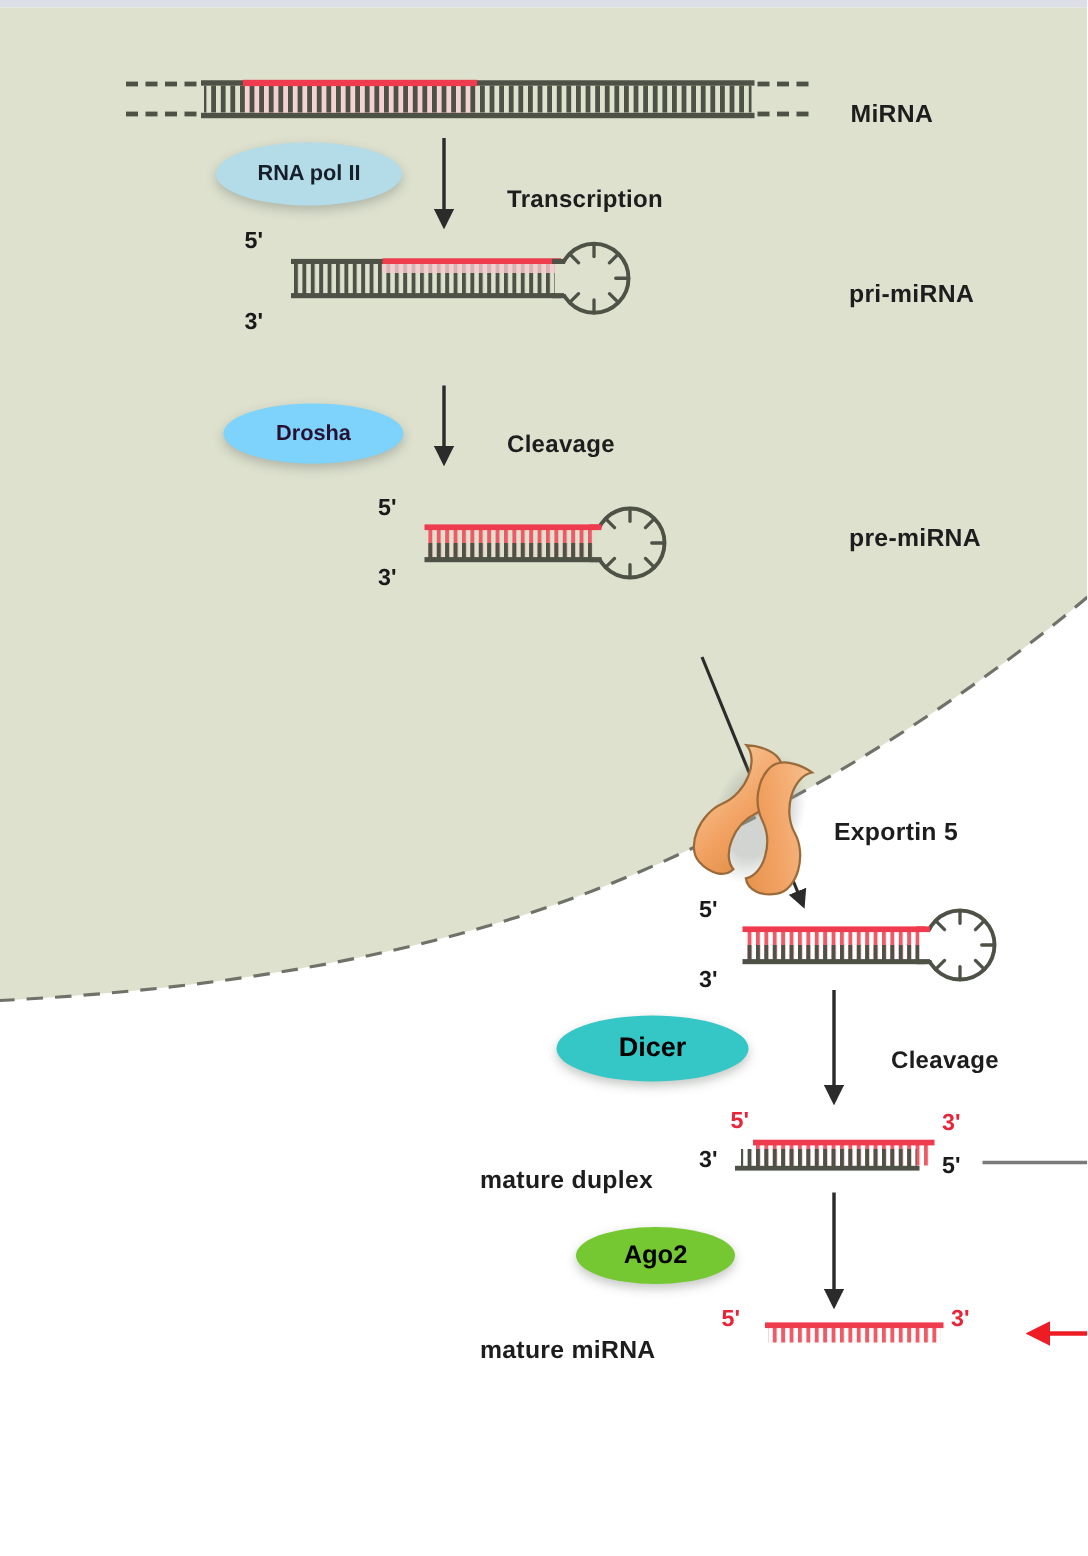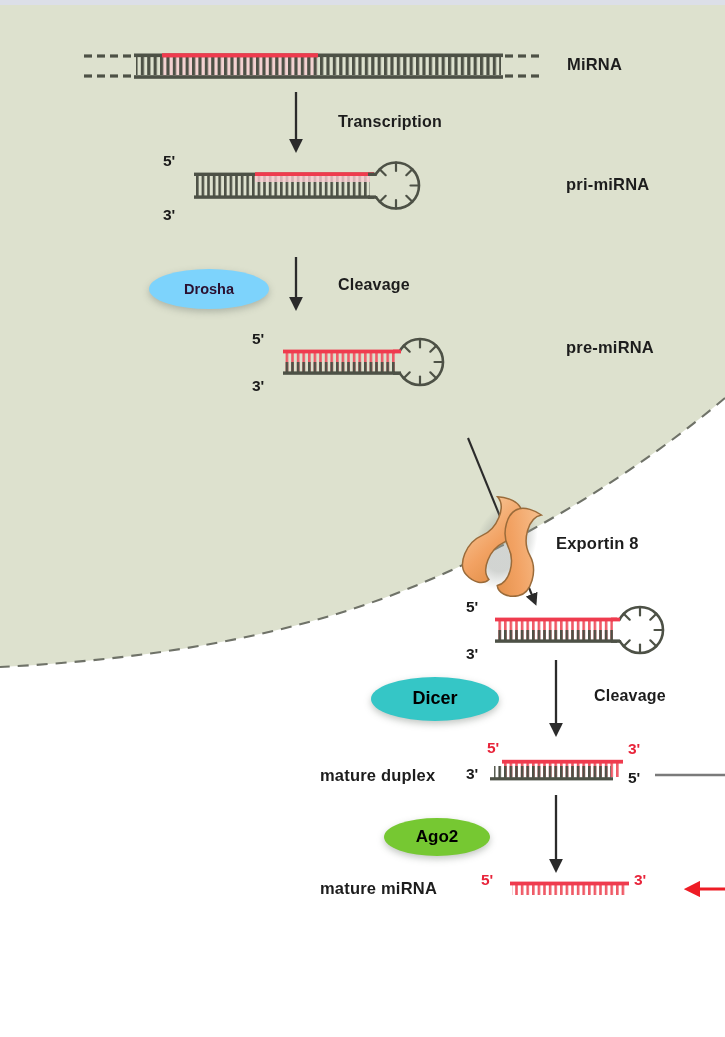--- a/index.html
+++ b/index.html
@@ -22,20 +22,21 @@
   
   #nucleus-svg{position:absolute;left:0;top:0;width:725px;height:1037px;}
   #diagram-svg{position:absolute;left:0;top:0;width:725px;height:1037px;}
 
   .lbl{
     position:absolute;
     font-weight:bold;
     color:#1d1d1d;
     white-space:nowrap;
     letter-spacing:.2px;
+    margin-top:12px;
   }
   .lbl-big{font-size:16.5px;}
   .lbl-proc{font-size:16px;}
   .prime{
     position:absolute;
     font-weight:bold;
     font-size:15.5px;
     color:#1a1a1a;
     white-space:nowrap;
   }
@@ -239,21 +240,21 @@
   <div class="lbl lbl-big" style="left:567px;top:55px;">MiRNA</div>
 
   <div class="lbl lbl-proc" style="left:338px;top:113px;">Transcription</div>
 
   <div class="lbl lbl-big" style="left:566px;top:175px;">pri-miRNA</div>
 
   <div class="lbl lbl-proc" style="left:338px;top:276px;">Cleavage</div>
 
   <div class="lbl lbl-big" style="left:566px;top:338px;">pre-miRNA</div>
 
-  <div class="lbl lbl-big" style="left:556px;top:534px;">Exportin 8</div>
+  <div class="lbl lbl-big" style="left:556px;top:534px;">Exportin 5</div>
 
   <div class="lbl lbl-proc" style="left:594px;top:687px;">Cleavage</div>
 
   <div class="lbl lbl-big" style="left:320px;top:766px;">mature duplex</div>
 
   <div class="lbl lbl-big" style="left:320px;top:879px;">mature miRNA</div>
 
   <div class="prime" style="left:163px;top:152px;">5'</div>
   <div class="prime" style="left:163px;top:206px;">3'</div>
 
@@ -264,20 +265,23 @@
   <div class="prime" style="left:466px;top:645px;">3'</div>
 
   <div class="prime prime-red" style="left:487px;top:739px;">5'</div>
   <div class="prime prime-red" style="left:628px;top:740px;">3'</div>
   <div class="prime" style="left:466px;top:765px;">3'</div>
   <div class="prime" style="left:628px;top:769px;">5'</div>
 
   <div class="prime prime-red" style="left:481px;top:871px;">5'</div>
   <div class="prime prime-red" style="left:634px;top:871px;">3'</div>
 
+  <div class="protein" id="p-rnapol" style="left: 144px; top: 95px; width: 124px; height: 42px; font-size: 14.5px; background: rgb(180, 219, 232); color: rgb(22, 32, 43); box-shadow: rgba(120, 128, 120, 0.45) 0px 3px 7px;">
+    <span>RNA pol II</span>
+  </div>
 
   <div class="protein" id="p-drosha" style="left: 149px; top: 269px; width: 120px; height: 40px; font-size: 14.5px; background: #7dd3fc; color: rgb(42, 16, 48); box-shadow: rgba(120, 128, 120, 0.45) 0px 3px 7px; justify-content: center;">
     <span>Drosha</span>
   </div>
 
   <div class="protein" id="p-dicer" style="left: 371px; top: 677px; width: 128px; height: 44px; font-size: 18px; background: rgb(53, 198, 198); color: #000000; box-shadow: rgba(120, 128, 120, 0.45) 0px 3px 7px;">
     <span>Dicer</span>
   </div>
 
   <div class="protein" id="p-ago2" style="left: 384px; top: 818px; width: 106px; height: 38px; font-size: 17px; background: rgb(118, 200, 50); color: #000000; box-shadow: rgba(120, 128, 120, 0.45) 0px 3px 7px;">

